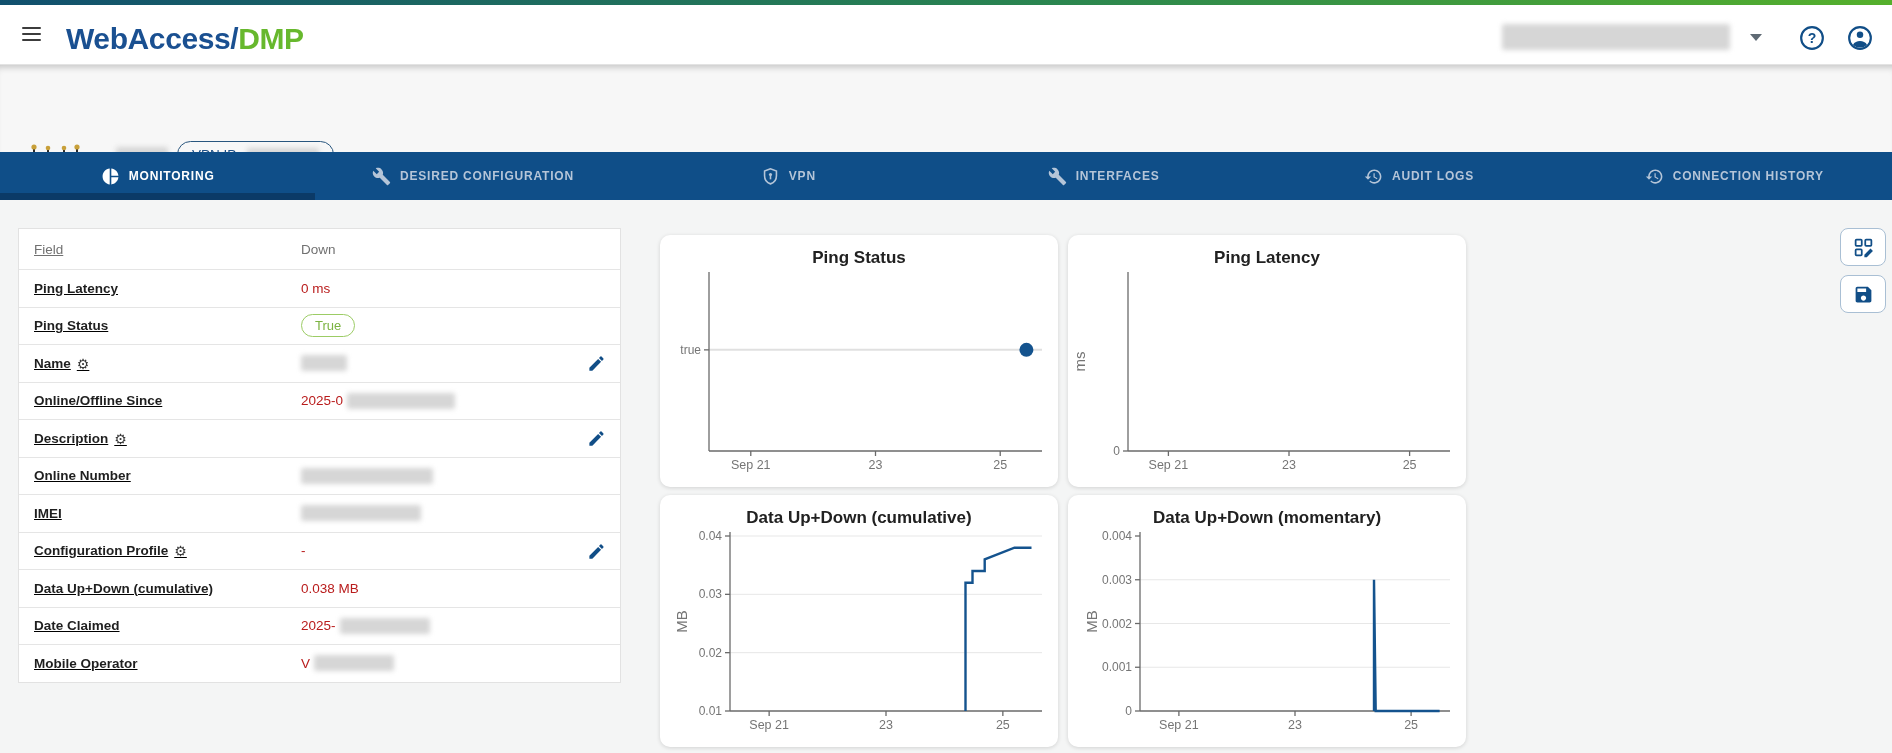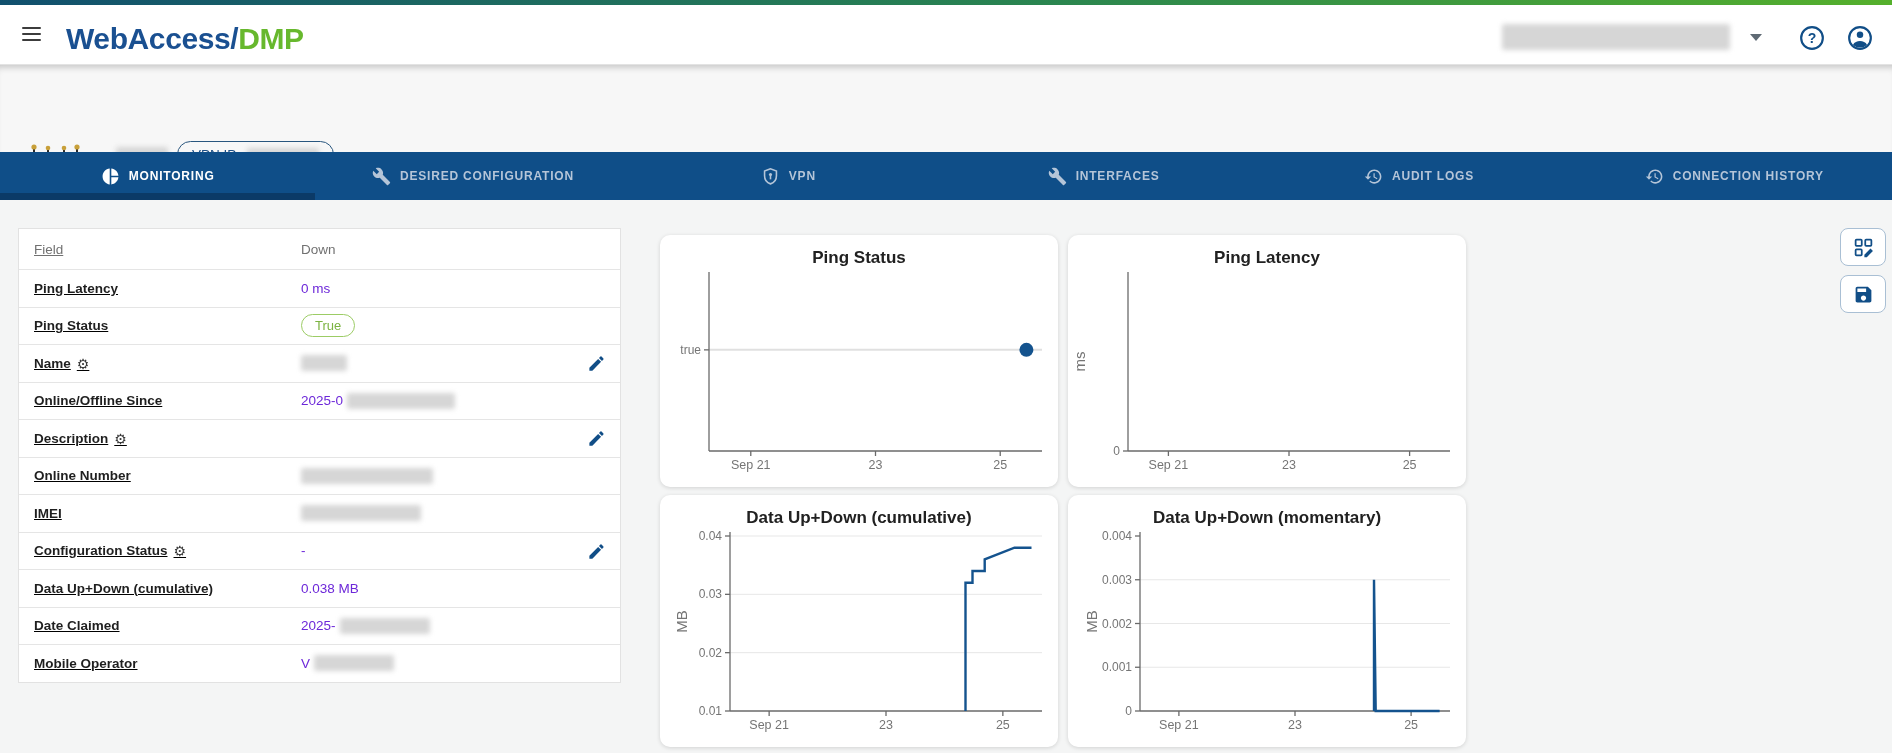--- a/index.html
+++ b/index.html
@@ -53,21 +53,21 @@
   
   .fieldtable{ position:absolute; left:18px; top:228px; width:603px; background:#ffffff;
     border:1px solid #e2e2e2; font-size:13.5px; }
   .trow{ display:flex; align-items:center; height:37.5px; border-top:1px solid #e5e5e5; position:relative; }
   .trow.head{ height:40px; border-top:none; color:#717171; }
   .trow .c1{ width:282px; padding-left:15px; display:flex; align-items:flex-end; gap:6px;text-decoration:underline; }
   .trow .c2{ flex:1; display:flex; align-items:center; gap:4px; padding-right:48px;}
   .trow .c1 .flabel{ font-weight:700; color:#1f1f1f; }
   .trow.head .c1 span, .trow.head .c2 span{ font-weight:400; color:#717171; }
   .gear{ font-size:14px; color:#3a3a3a; line-height:1; }
-  .fval{ color:#6d28d9; }
+  .fval{ color:#b91c1c; }
   .val-redact{ height:16px; }
   .badge-true{ display:inline-block; padding:3px 13px; border:1.5px solid #9ccc65; color:#7cb342;
     border-radius:14px; font-size:13px; }
   .editbtn{ position:absolute; right:14px; top:9px; background:none; border:none; cursor:pointer; color:#114e87; }
 
   
   .chartgrid{ position:absolute; left:660px; top:235px; width:806px; display:grid;
     grid-template-columns:398px 398px; grid-auto-rows:252px; column-gap:10px; row-gap:8px; }
   .card{ background:#ffffff; border-radius:10px; box-shadow:0 1px 4px rgba(0,0,0,0.14); }
   .card svg{ display:block; }
@@ -299,21 +299,21 @@
       <div class="trow">
         <div class="c1">
           <span class="flabel">IMEI</span>
         </div>
         <div class="c2">
           <span class="redact val-redact" style="width:120px"></span>
         </div>
       </div>
       <div class="trow">
         <div class="c1">
-          <span class="flabel">Configuration Status</span>
+          <span class="flabel">Configuration Profile</span>
           <span class="gear">⚙</span>
         </div>
         <div class="c2">
           <span class="fval">-</span>
         </div>
         <button class="editbtn"><svg width="19" height="19" viewBox="0 0 24 24">
             <path fill="currentColor" d="M3 17.25V21h3.75L17.81 9.94l-3.75-3.75zM20.71 7.04c.39-.39.39-1.02 0-1.41l-2.34-2.34a.996.996 0 0 0-1.41 0l-1.83 1.83 3.75 3.75z"></path>
           </svg></button>
       </div>
       <div class="trow">

